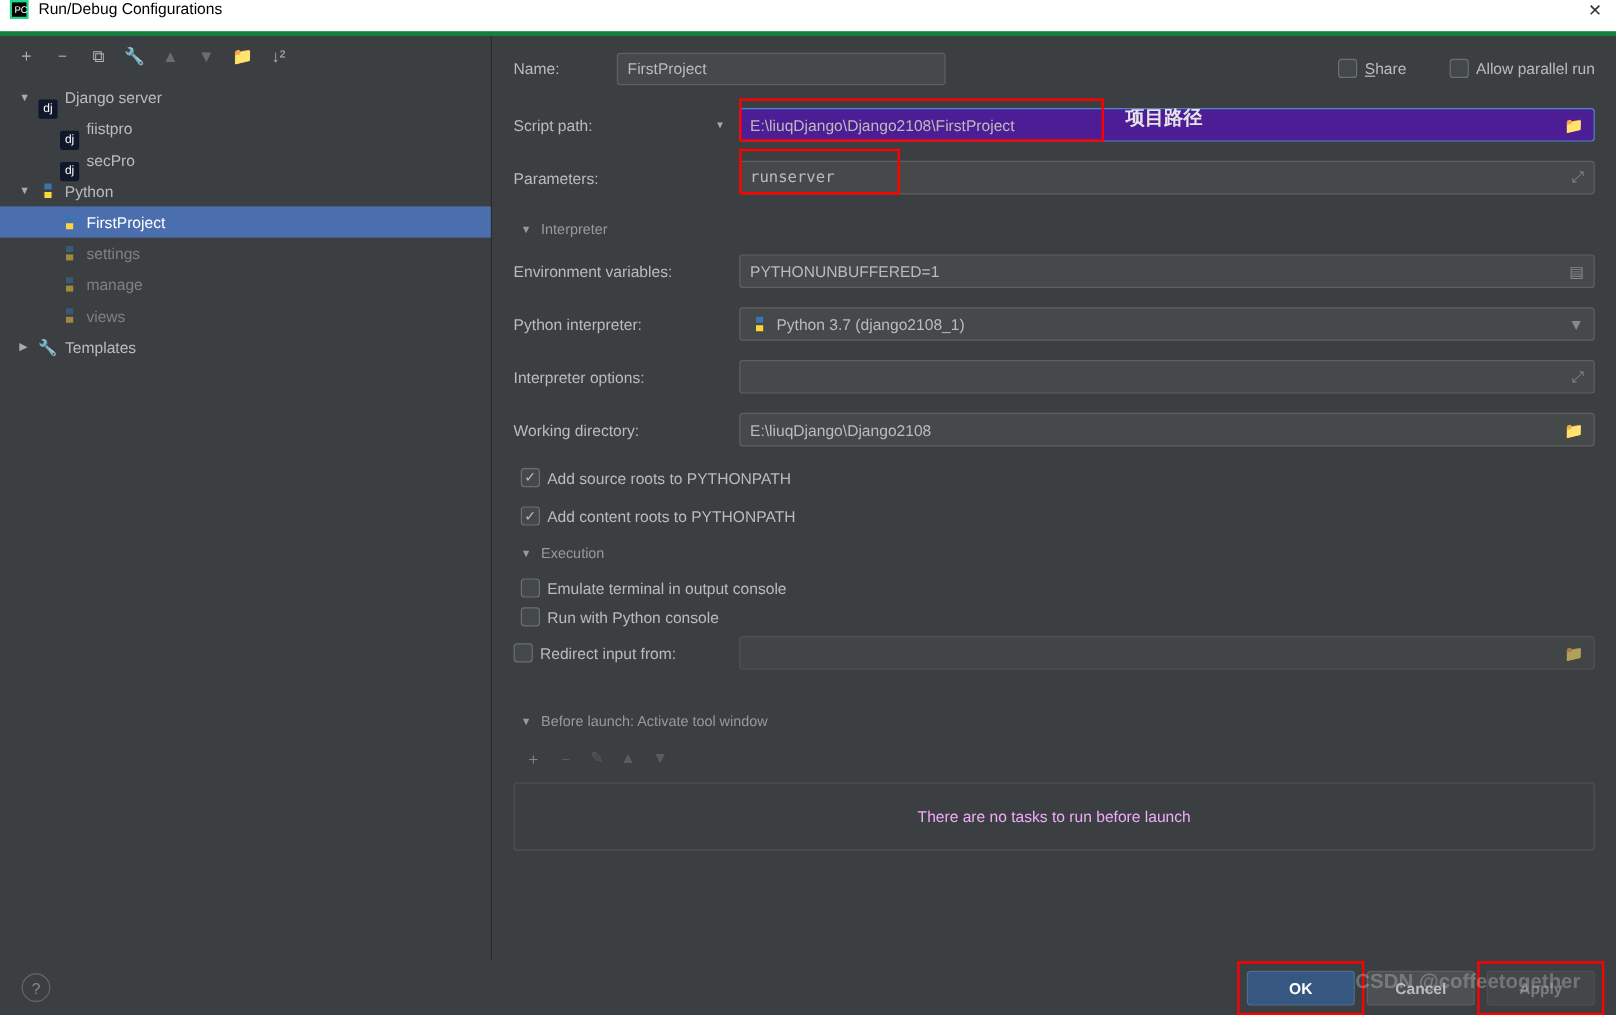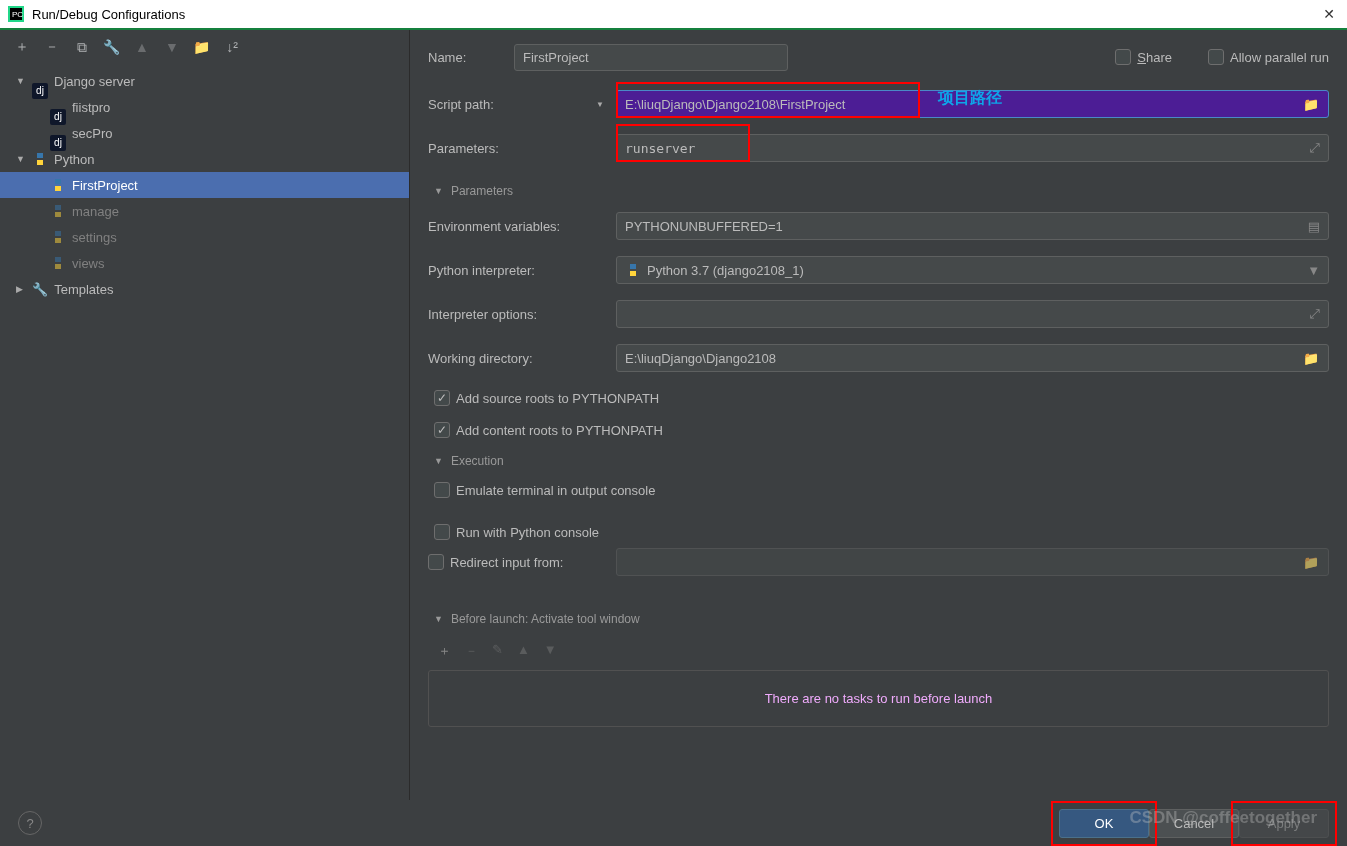--- a/index.html
+++ b/index.html
@@ -10,23 +10,22 @@
   color: #bbbbbb;
   width: 1347px;
   height: 846px;
   overflow: hidden;
 }
 .titlebar {
   background: #ffffff;
   color: #000;
   height: 30px;
   display: flex;
-  align-items: center;
   padding: 0 8px;
-  border-bottom: 2px solid #15803d;
+  border-bottom: 4px solid #15803d;
   position: relative;
 }
 .titlebar .app-icon { width: 16px; height: 16px; margin-right: 8px; }
 .titlebar .close { position: absolute; right: 12px; font-size: 14px; color: #333; }
 .content { display: flex; height: 770px; background: #3c3f41; }
 .left-panel {
   width: 410px;
   background: #3c3f41;
   border-right: 1px solid #2b2b2b;
   display: flex;
@@ -97,21 +96,21 @@
   padding: 5px 8px;
   font-size: 13px;
   display: flex;
   align-items: center;
   position: relative;
   min-height: 28px;
 }
 .form-field.highlighted { border: 1px solid #4a88c7; background: #4c1d95; }
 .form-field .trailing-icon { position: absolute; right: 8px; color: #888; font-size: 13px; }
 .redbox { position: absolute; border: 2px solid #ff0000; pointer-events: none; }
-.annotation { position: absolute; color: #0ea5e9; font-size: 16px; font-weight: bold; }
+.annotation { position: absolute; color: #e5e5e5; font-size: 16px; font-weight: bold; }
 .section-header { display: flex; align-items: center; gap: 8px; color: #999; font-size: 12px; margin: 10px 0 10px 6px; }
 .section-header .arrow { font-size: 9px; }
 .mini-toolbar { display: flex; gap: 14px; padding: 6px 10px; color: #888; }
 .mini-toolbar .disabled { opacity: 0.4; }
 .no-tasks {
   border: 1px solid #515151;
   border-radius: 3px;
   padding: 20px;
   text-align: center;
   color: #f0abfc;
@@ -124,21 +123,21 @@
   padding: 0 18px;
   background: #3c3f41;
 }
 .help-icon {
   width: 24px; height: 24px;
   border: 1px solid #666;
   border-radius: 50%;
   display: flex; align-items: center; justify-content: center;
   color: #888;
 }
-.btns { margin-left: auto; display: flex; gap: 0; position: relative; }
+.btns { margin-left: auto; display: flex; gap: 10px; position: relative; font-weight: bold; }
 .btn {
   min-width: 90px;
   padding: 6px 18px;
   border-radius: 3px;
   border: 1px solid #5e6060;
   background: #4c5052;
   color: #bbb;
   cursor: pointer;
   text-align: center;
 }
@@ -199,28 +198,28 @@
             <path d="M5 2h6v5H5z" fill="#3776ab"></path>
             <path d="M5 9h6v5H5z" fill="#ffd43b"></path>
           </svg>
         <span>FirstProject</span>
       </div>
       <div class="tree-node lvl1 muted">
         <svg class="py-icon" viewBox="0 0 16 16" opacity="0.5">
             <path d="M5 2h6v5H5z" fill="#3776ab"></path>
             <path d="M5 9h6v5H5z" fill="#ffd43b"></path>
           </svg>
-        <span>manage</span>
+        <span>settings</span>
       </div>
       <div class="tree-node lvl1 muted">
         <svg class="py-icon" viewBox="0 0 16 16" opacity="0.5">
             <path d="M5 2h6v5H5z" fill="#3776ab"></path>
             <path d="M5 9h6v5H5z" fill="#ffd43b"></path>
           </svg>
-        <span>settings</span>
+        <span>manage</span>
       </div>
       <div class="tree-node lvl1 muted">
         <svg class="py-icon" viewBox="0 0 16 16" opacity="0.5">
             <path d="M5 2h6v5H5z" fill="#3776ab"></path>
             <path d="M5 9h6v5H5z" fill="#ffd43b"></path>
           </svg>
         <span>views</span>
       </div>
       <div class="tree-node">
         <span class="arrow">▶</span>
@@ -263,21 +262,21 @@
       <div class="form-label">Parameters:</div>
       <div class="form-field">
         <span style="font-family:monospace">runserver</span>
         <span class="trailing-icon">⤢</span>
       </div>
       <div class="redbox" style="left:188px; top:-6px; width:134px; height:38px;"></div>
     </div>
 
     <div class="section-header">
       <span class="arrow">▼</span>
-      <span>Parameters</span>
+      <span>Interpreter</span>
     </div>
 
     <div class="form-row">
       <div class="form-label">Environment variables:</div>
       <div class="form-field">
         <span>PYTHONUNBUFFERED=1</span>
         <span class="trailing-icon">▤</span>
       </div>
     </div>
 
@@ -316,21 +315,21 @@
     <div class="chk" style="margin:6px 0 6px 6px">
       <span class="chk-box checked"></span>
       <span>Add content roots to PYTHONPATH</span>
     </div>
 
     <div class="section-header">
       <span class="arrow">▼</span>
       <span>Execution</span>
     </div>
 
-    <div class="chk" style="margin:4px 0 22px 6px">
+    <div class="chk" style="margin:4px 0 4px 6px">
       <span class="chk-box"></span>
       <span>Emulate terminal in output console</span>
     </div>
     <div class="chk" style="margin:4px 0 4px 6px">
       <span class="chk-box"></span>
       <span>Run with Python console</span>
     </div>
     <div class="form-row">
       <div class="chk" style="width:188px">
         <span class="chk-box"></span>

